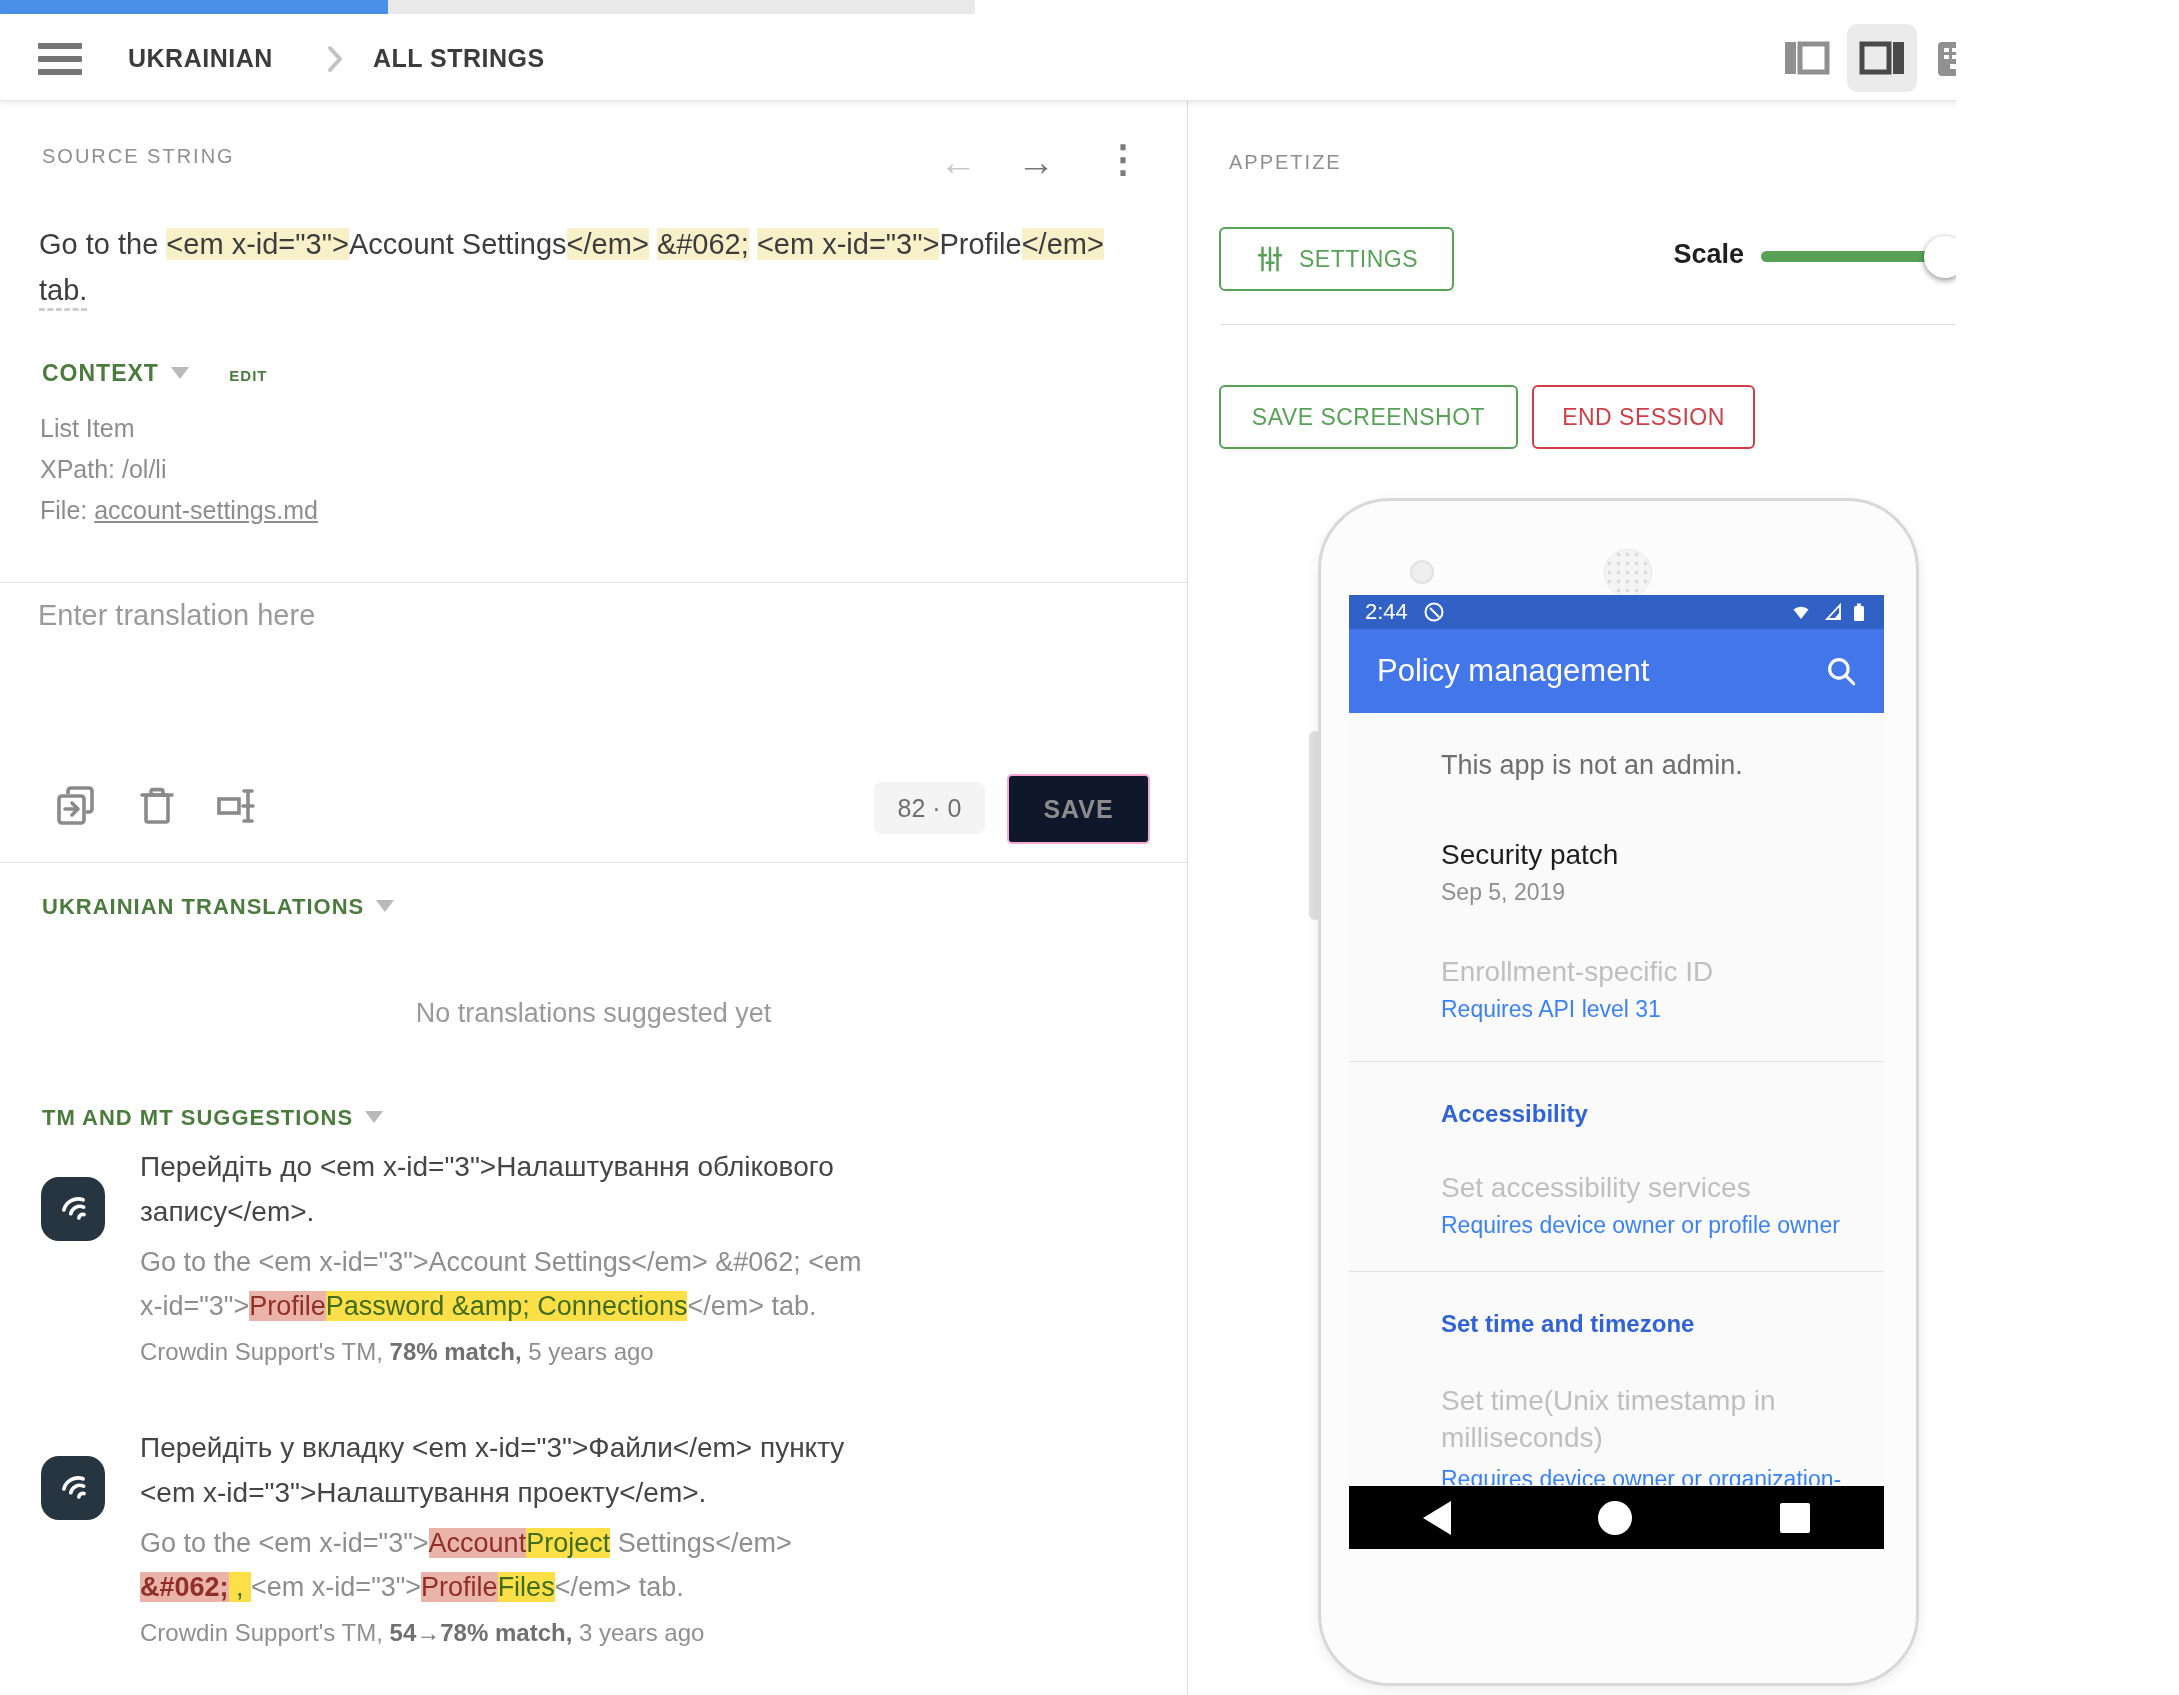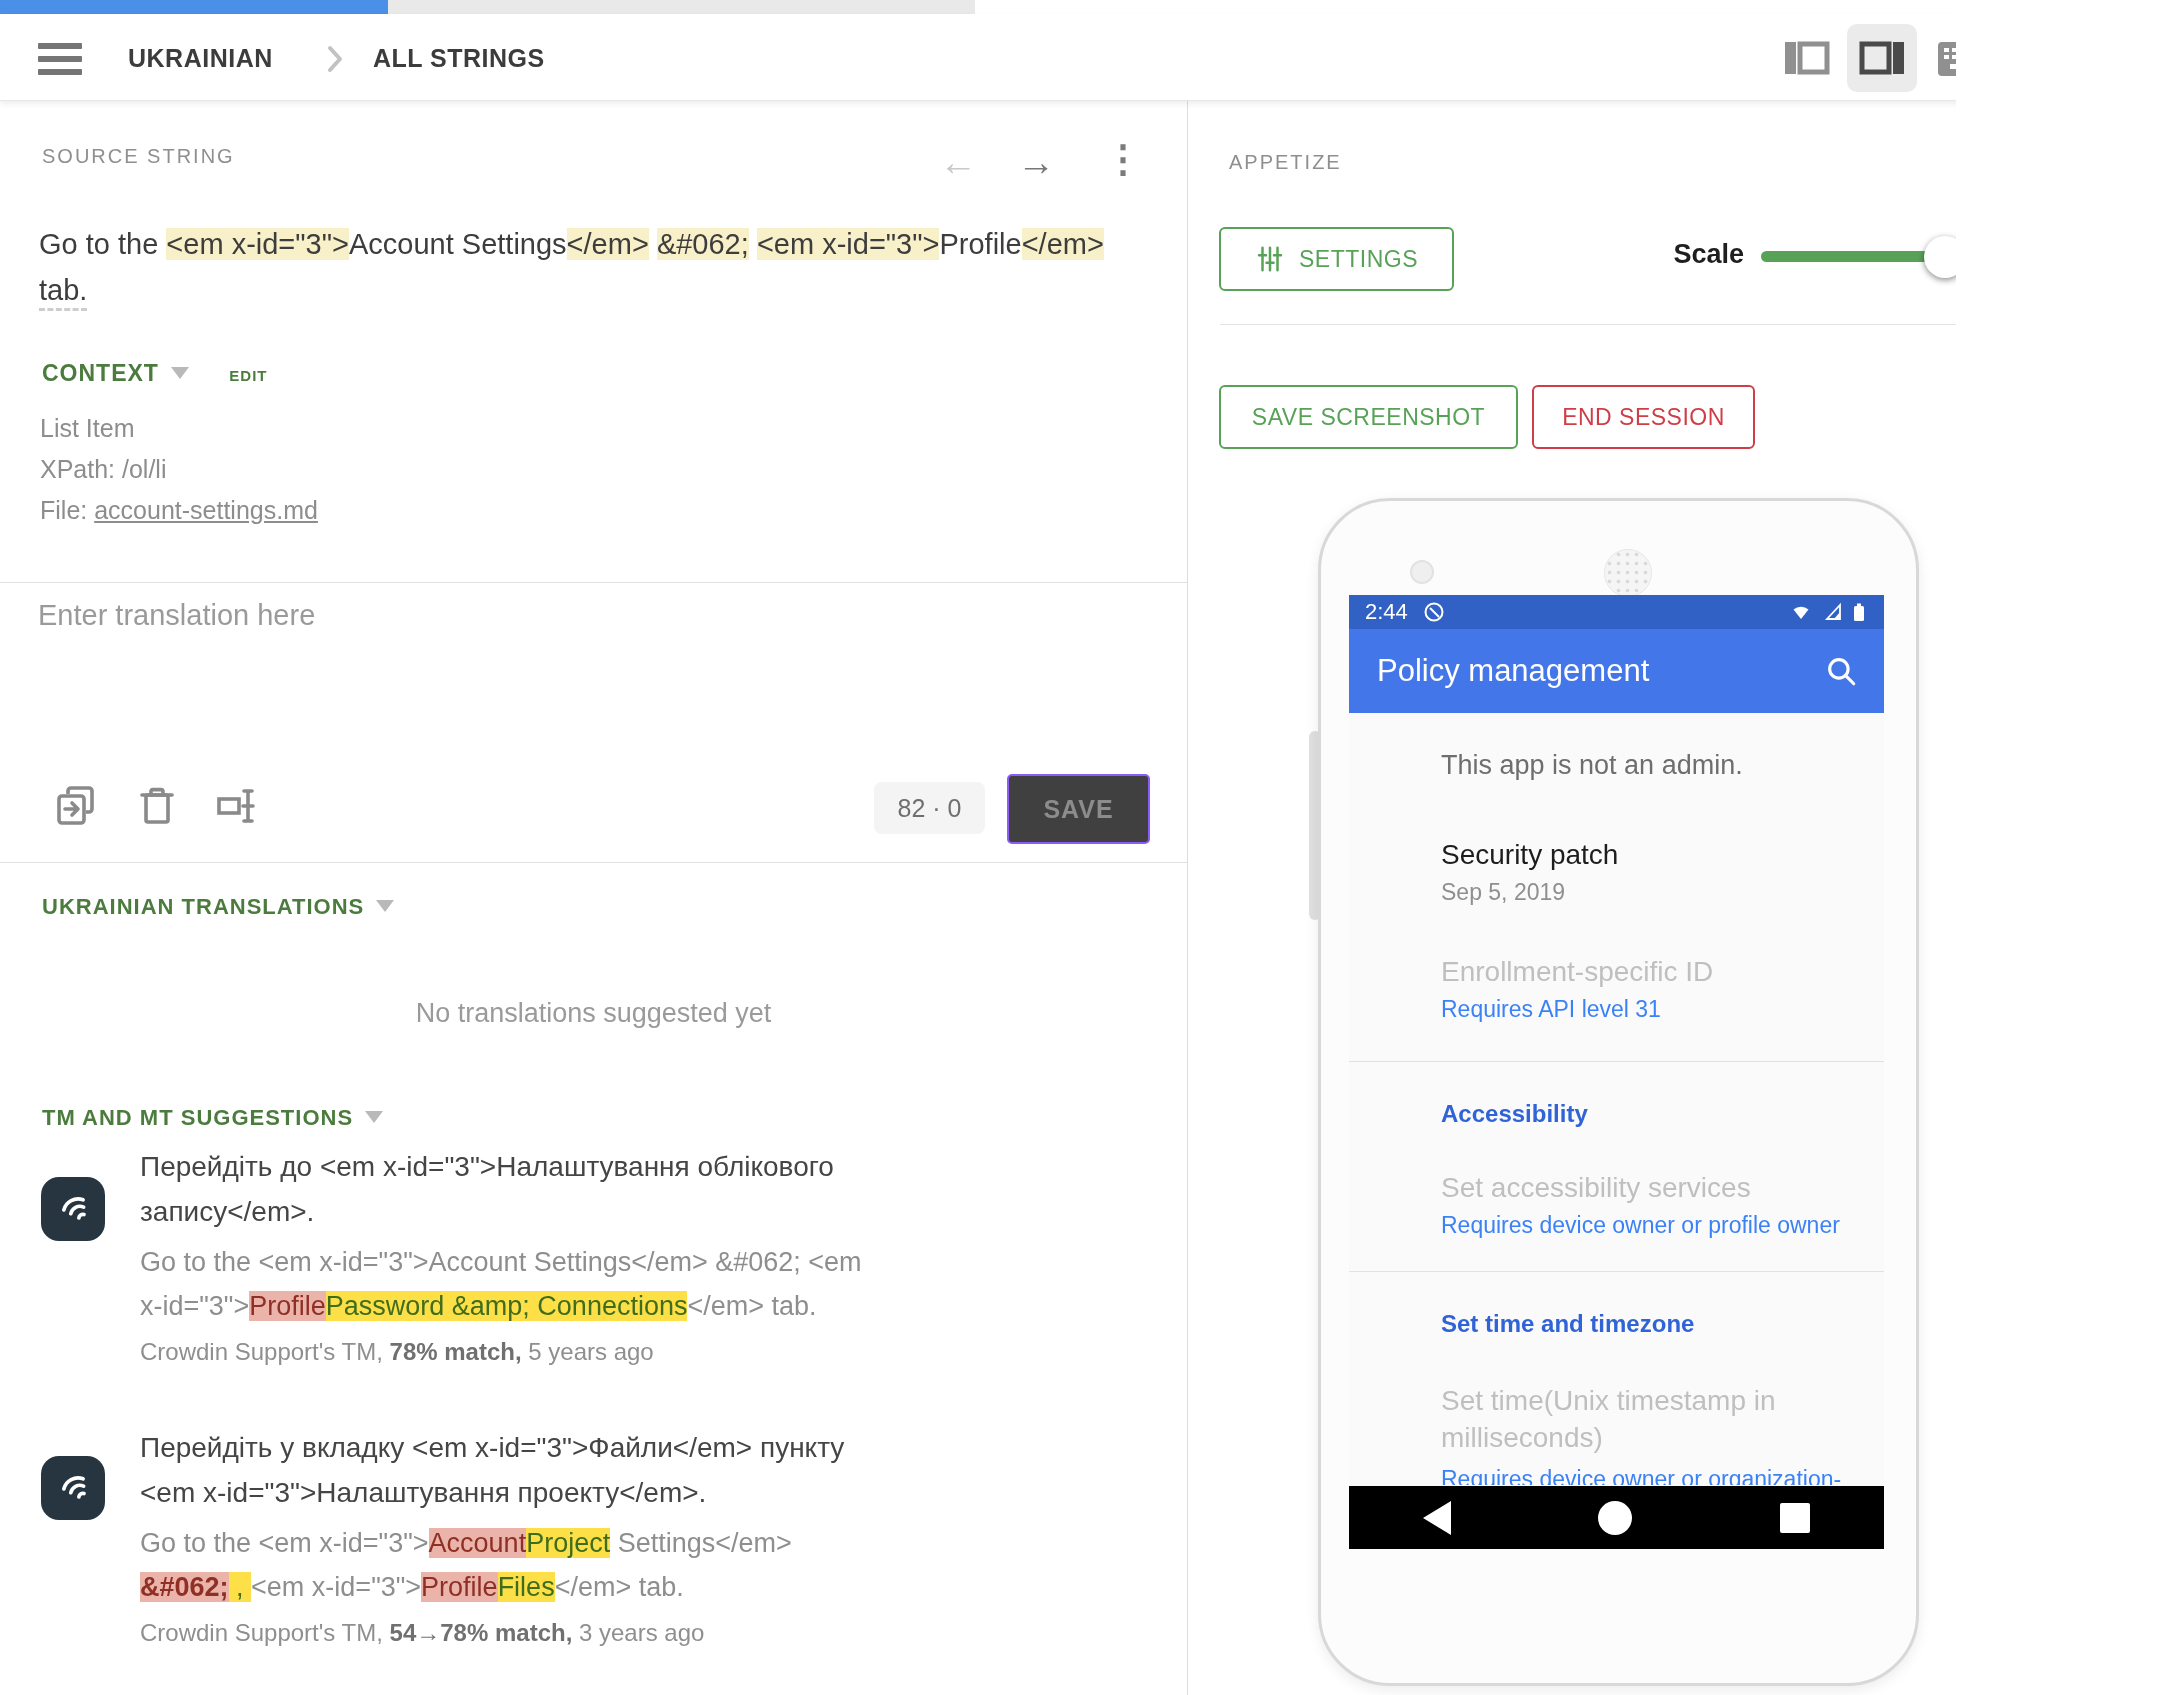--- a/index.html
+++ b/index.html
@@ -33,22 +33,22 @@
   .seg-dashed{border-bottom:3px dashed #cdcdcd;padding-bottom:2px;}
   .ctx-line{font-size:25px;color:#8d8d8d;line-height:41px;}
   .ctx-link{text-decoration:underline;color:#8d8d8d;}
   .hline{background:#e0e0e0;height:1px;}
   #translation-input{left:36px;top:597px;width:1104px;height:159px;border:none;outline:none;resize:none;
       font-family:"Liberation Sans",sans-serif;font-size:29px;color:#3d3d3d;background:transparent;}
   #translation-input::placeholder{color:#9a9a9a;}
   .tool-ico{width:48px;height:48px;cursor:pointer;}
   #counter-badge{left:874px;top:782px;width:111px;height:52px;background:#f4f4f4;border-radius:8px;
       display:flex;align-items:center;justify-content:center;font-size:25px;color:#6f6f6f;}
-  #save-btn{left:1007px;top:774px;width:139px;height:66px;border:2px solid #8b5cf6;border-radius:5px;
-      background:#404040;display:flex;align-items:center;justify-content:center;
+  #save-btn{left:1007px;top:774px;width:139px;height:66px;border:2px solid #f9a8d4;border-radius:5px;
+      background:#0f172a;display:flex;align-items:center;justify-content:center;
       font-size:25px;font-weight:700;color:#8c8c8c;letter-spacing:1px;cursor:pointer;}
   #empty-translations{left:0;top:998px;width:1187px;text-align:center;font-size:27px;color:#9a9a9a;}
 
   .sug-icon{width:64px;height:64px;border-radius:18px;background:#263540;display:flex;
             align-items:center;justify-content:center;}
   .sug-col{width:731px;}
   .sug-target{font-size:28px;line-height:45px;color:#454545;}
   .sug-source{font-size:27px;line-height:44px;color:#8e8e8e;margin-top:6px;}
   .sug-meta{font-size:24px;color:#8f8f8f;margin-top:10px;}
   .sug-meta b{color:#707070;}

